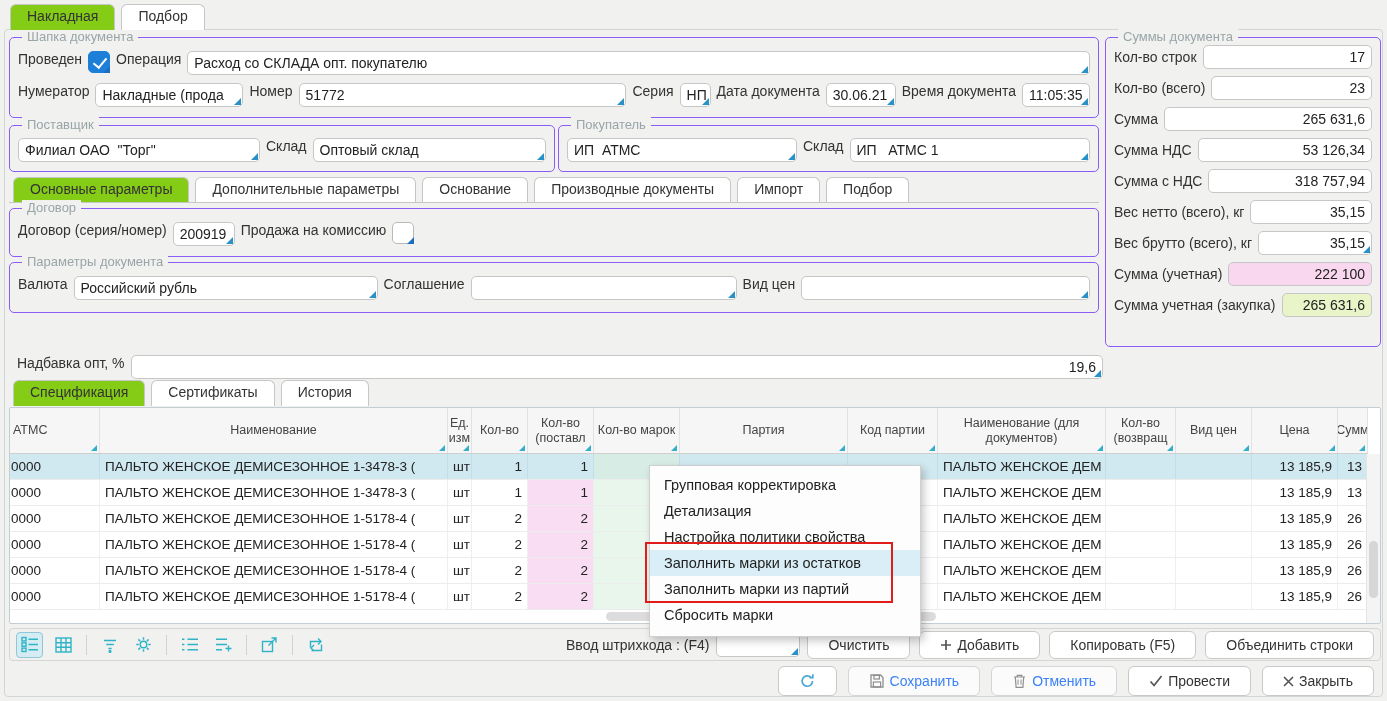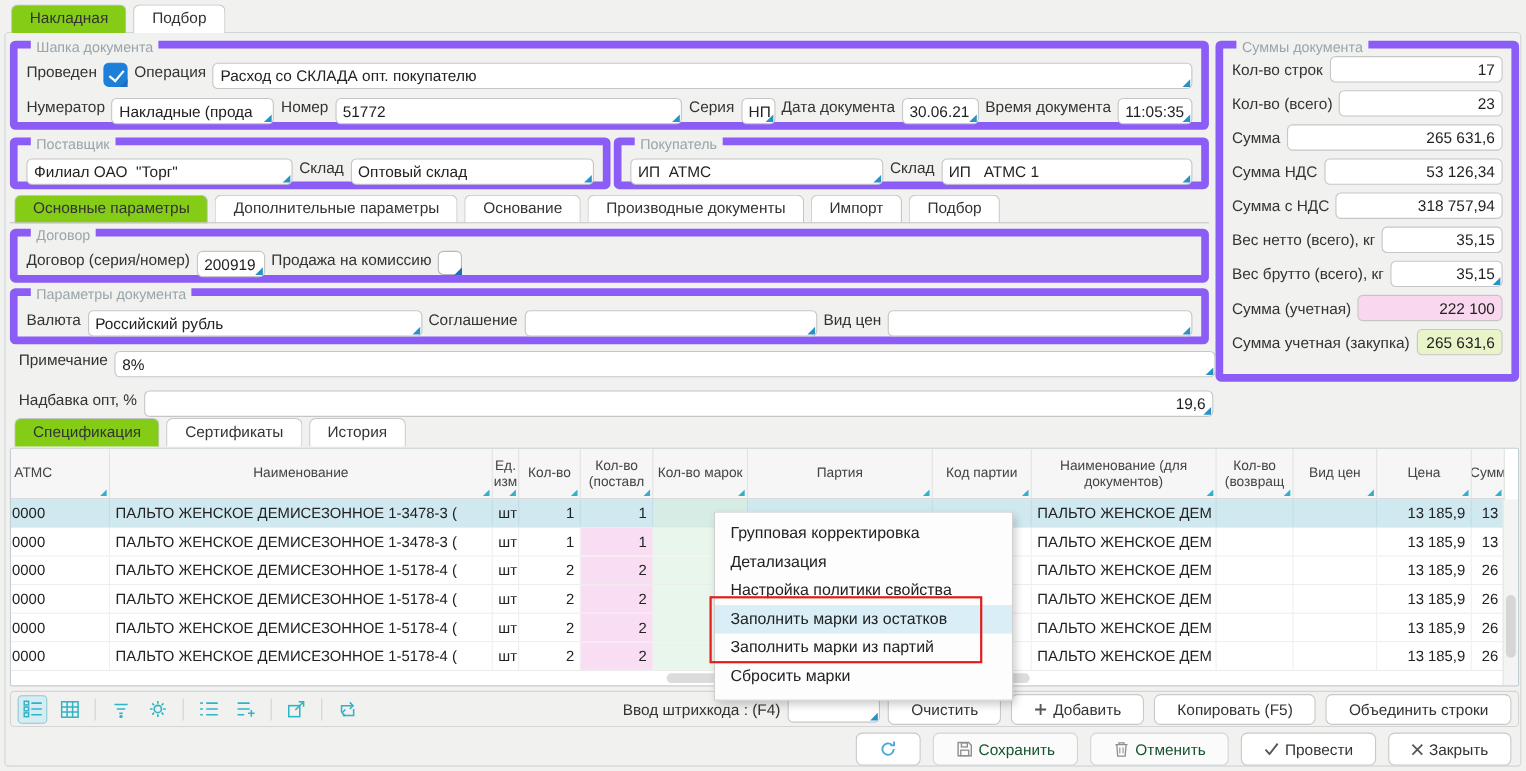--- a/index.html
+++ b/index.html
@@ -17,21 +17,21 @@
     white-space:nowrap; cursor:default; color:#333;
   }
   .tab.active { background:#84cc16; }
   #win-tabs { left:10px; top:4px; z-index:2; }
   
   #main-panel {
     position:absolute; left:4px; top:29px; width:1379px; height:668px;
     border:1px solid #d0d6d8; border-radius:4px; background:#f1f1f0;
   }
   
-  .group { position:absolute; border:7px solid #8b5cf6; border-radius:5px; }
+  .group { position:absolute; border:1px solid #8b5cf6; border-radius:5px; }
   .group-title {
     position:absolute; top:-9px; left:12px; background:#f1f1f0;
     padding:0 5px; color:#99a5a8; font-size:13px; white-space:nowrap;
   }
   .frow { display:flex; gap:6px; margin:0 8px; }
   .lbl { white-space:nowrap; color:#333; flex:none; }
   .field {
     background:#fff; border:1px solid #c6c6c6; border-radius:5px;
     height:24px; line-height:22px; padding:0 6px; position:relative;
     white-space:pre; overflow:hidden; flex:none; color:#222;
@@ -134,21 +134,21 @@
   #tb-spacer { flex:1 1 auto; }
   .btn {
     background:#fff; border:1px solid #c9c9c9; border-radius:6px;
     height:28px; line-height:26px; padding:0 20px; white-space:nowrap;
     display:flex; align-items:center; gap:5px; cursor:pointer; color:#333; flex:none;
   }
   #barcode-field { width:84px; }
   
   #footer { position:absolute; right:8px; top:636px; display:flex; gap:11px; }
   #footer .btn { height:30px; }
-  #footer .btn.disabled { color:#14532d; background:#fbfbfb; border-color:#d5d5d5; cursor:default; }
+  #footer .btn.disabled { color:#3b82f6; background:#fbfbfb; border-color:#d5d5d5; cursor:default; }
   .btn .ic { display:inline-flex; align-items:center; }
 </style>
 </head>
 <body>
 
 <div id="win-tabs" class="tabs">
     <div class="tab active">Накладная</div>
     <div class="tab">Подбор</div>
   </div>
 
@@ -261,24 +261,20 @@
     <div class="frow" style="margin-top:13px">
       <span class="lbl">Валюта</span>
       <div class="field dd" style="width:304px">Российский рубль</div>
       <span class="lbl">Соглашение</span>
       <div class="field dd" style="width:266px"></div>
       <span class="lbl">Вид цен</span>
       <div class="field dd grow"></div>
     </div>
   </div>
 
-  <div id="note-row" class="frow">
-    <span class="lbl">Примечание</span>
-    <div class="field dd grow">8%</div>
-  </div>
   <div id="markup-row" class="frow">
     <span class="lbl">Надбавка опт, %</span>
     <div class="field dd grow right">19,6</div>
   </div>
 
   <div id="spec-tabs" class="tabs">
       <div class="tab active">Спецификация</div>
       <div class="tab">Сертификаты</div>
       <div class="tab">История</div>
     </div>

